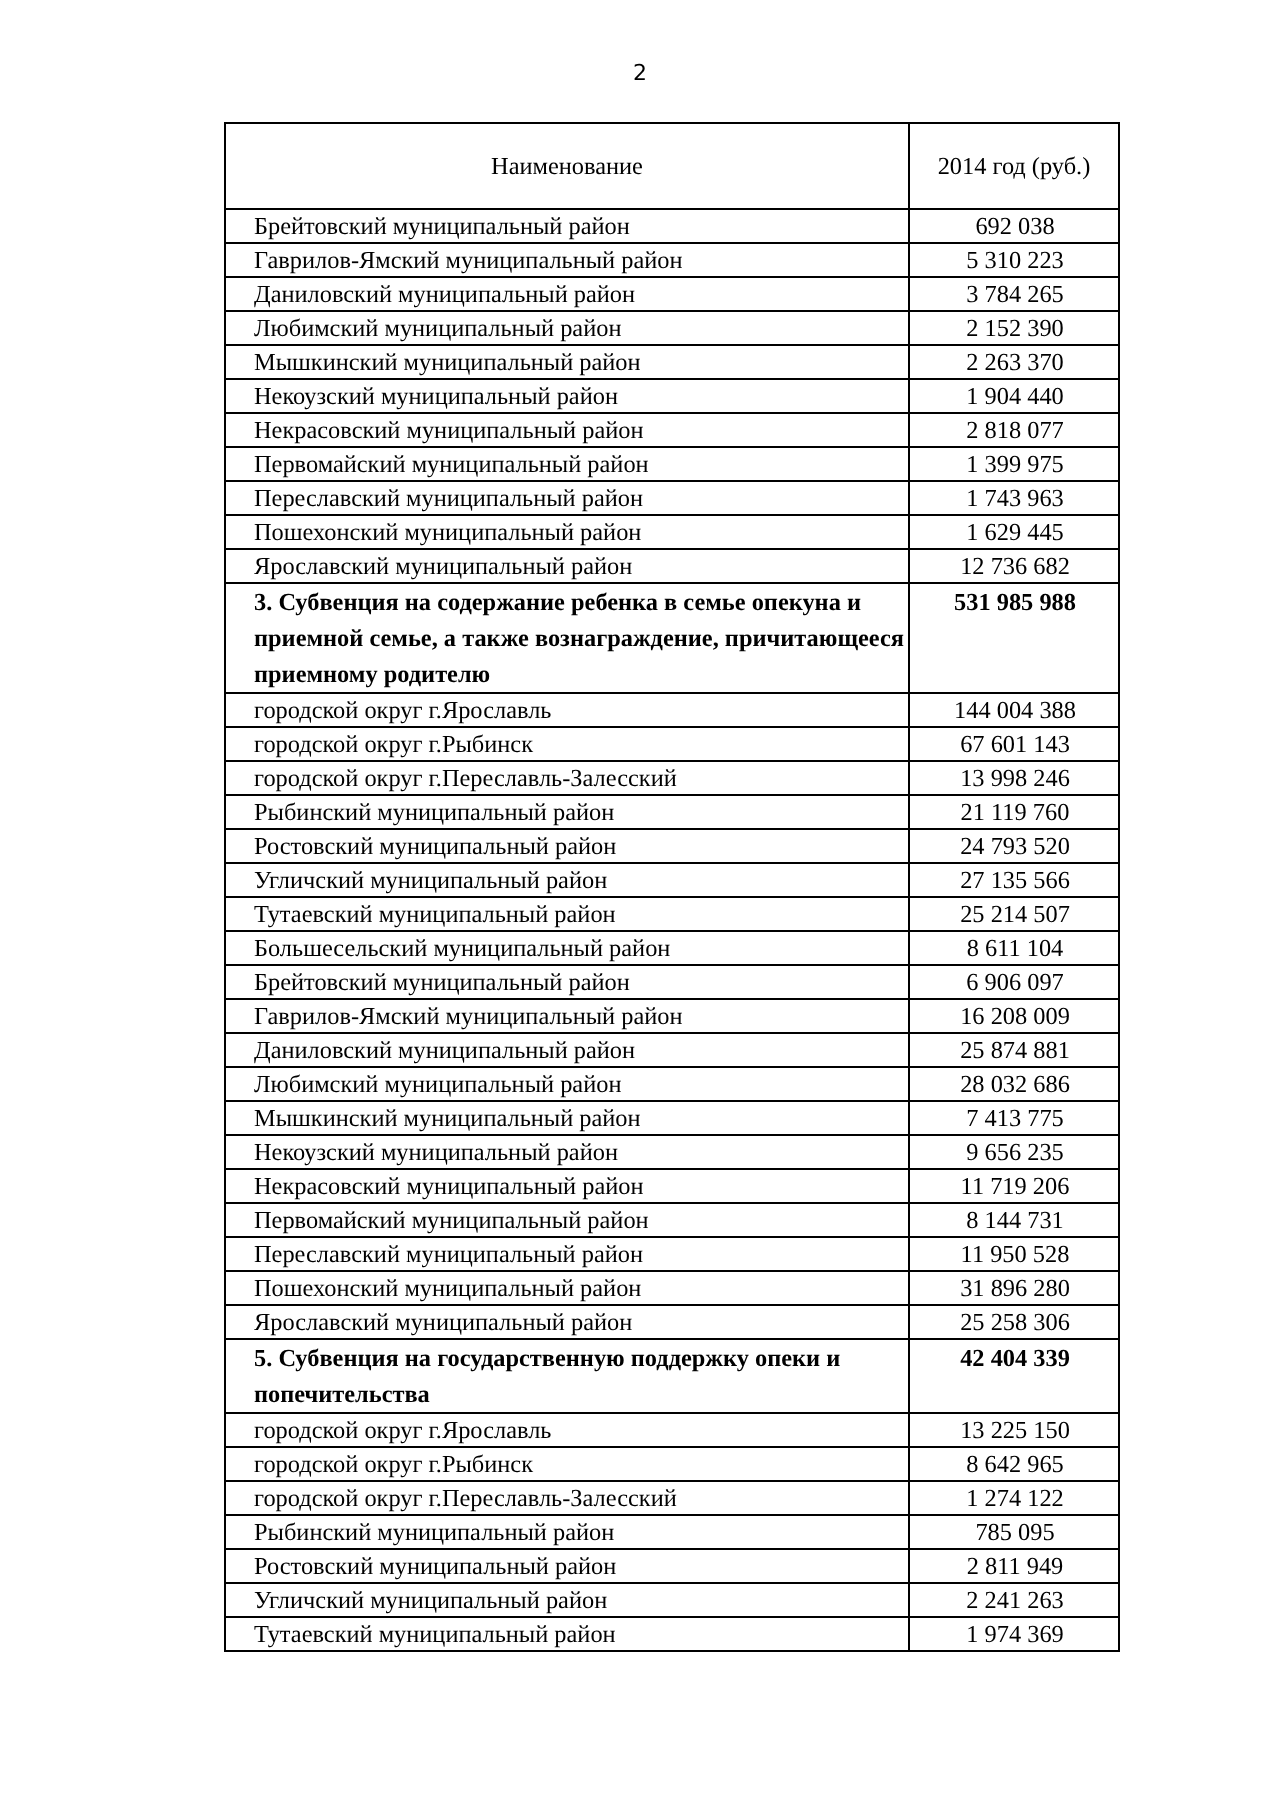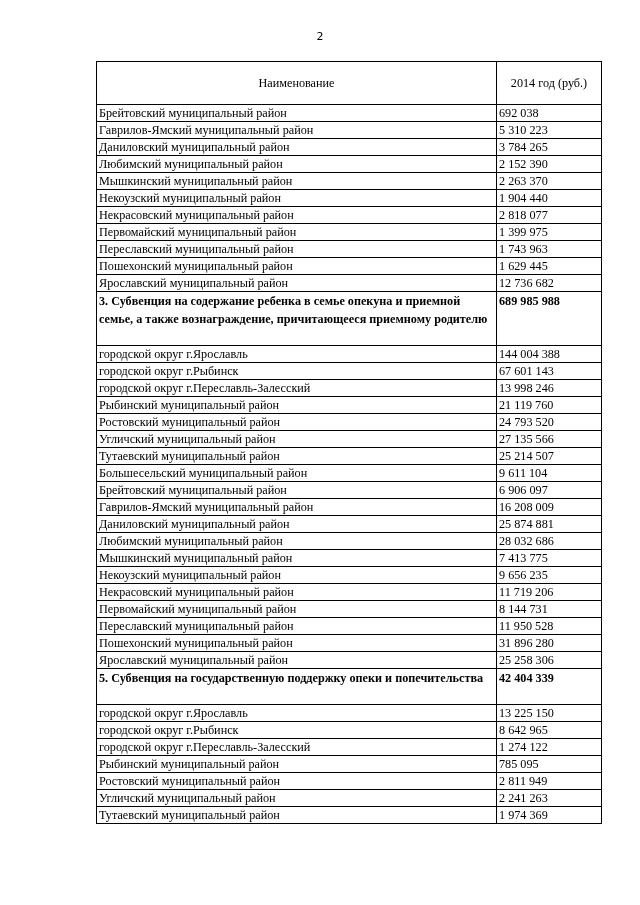--- a/index.html
+++ b/index.html
@@ -1,27 +1,27 @@
 <!DOCTYPE html>
 <html><head>
 <meta charset="utf-8">
 <style>
   html, body { margin: 0; padding: 0; background: #ffffff; }
   body { width: 640px; height: 905px; position: relative; overflow: hidden;
          font-family: "Liberation Serif", serif; color: #000; }
   .page-num { position: absolute; top: 30px; left: 0; width: 640px; text-align: center;
               font-family: "DejaVu Sans", sans-serif; font-size: 11px; }
-  table { position: absolute; top: 61px; left: 96px; width: 506px;
+  table { position: absolute; top: 61px; left: 112px; width: 448px;
           border-collapse: collapse; font-size: 12.2px; }
   td, th { border: 1px solid #000; padding: 0 2px; line-height: 16px; height: 16px;
            vertical-align: top; white-space: nowrap; }
   th { font-weight: normal; height: 42px; vertical-align: middle; text-align: center; line-height: 17px; }
   th.val { white-space: normal; }
-  td.val { text-align: left; width: 101px; padding-right: 1px; }
-  td.name { padding-left: 2px; }
+  td.val { text-align: center; width: 101px; padding-right: 1px; }
+  td.name { padding-left: 14px; }
   tr.section td { font-weight: bold; white-space: normal; line-height: 18px; padding-top: 0; }
   tr.section.three td { height: 53px; }
   tr.section.two td { height: 35px; margin-left: 16px; }
 </style>
 </head>
 <body>
 
 <div class="page-num">2</div>
 
 <table>
@@ -73,21 +73,21 @@
         <td class="val">1 629 445</td>
       </tr>
       <tr>
         <td class="name">Ярославский муниципальный район</td>
         <td class="val">12 736 682</td>
       </tr>
     </tbody>
   <tbody>
     <tr class="section three">
       <td class="name">3. Субвенция на содержание ребенка в семье опекуна и приемной семье, а также вознаграждение, причитающееся приемному родителю</td>
-      <td class="val">689 985 988</td>
+      <td class="val">531 985 988</td>
     </tr>
   </tbody>
   <tbody id="tbody-3">
       <tr>
         <td class="name">городской округ г.Ярославль</td>
         <td class="val">144 004 388</td>
       </tr>
       <tr>
         <td class="name">городской округ г.Рыбинск</td>
         <td class="val">67 601 143</td>
@@ -107,21 +107,21 @@
       <tr>
         <td class="name">Угличский муниципальный район</td>
         <td class="val">27 135 566</td>
       </tr>
       <tr>
         <td class="name">Тутаевский муниципальный район</td>
         <td class="val">25 214 507</td>
       </tr>
       <tr>
         <td class="name">Большесельский муниципальный район</td>
-        <td class="val">9 611 104</td>
+        <td class="val">8 611 104</td>
       </tr>
       <tr>
         <td class="name">Брейтовский муниципальный район</td>
         <td class="val">6 906 097</td>
       </tr>
       <tr>
         <td class="name">Гаврилов-Ямский муниципальный район</td>
         <td class="val">16 208 009</td>
       </tr>
       <tr>

